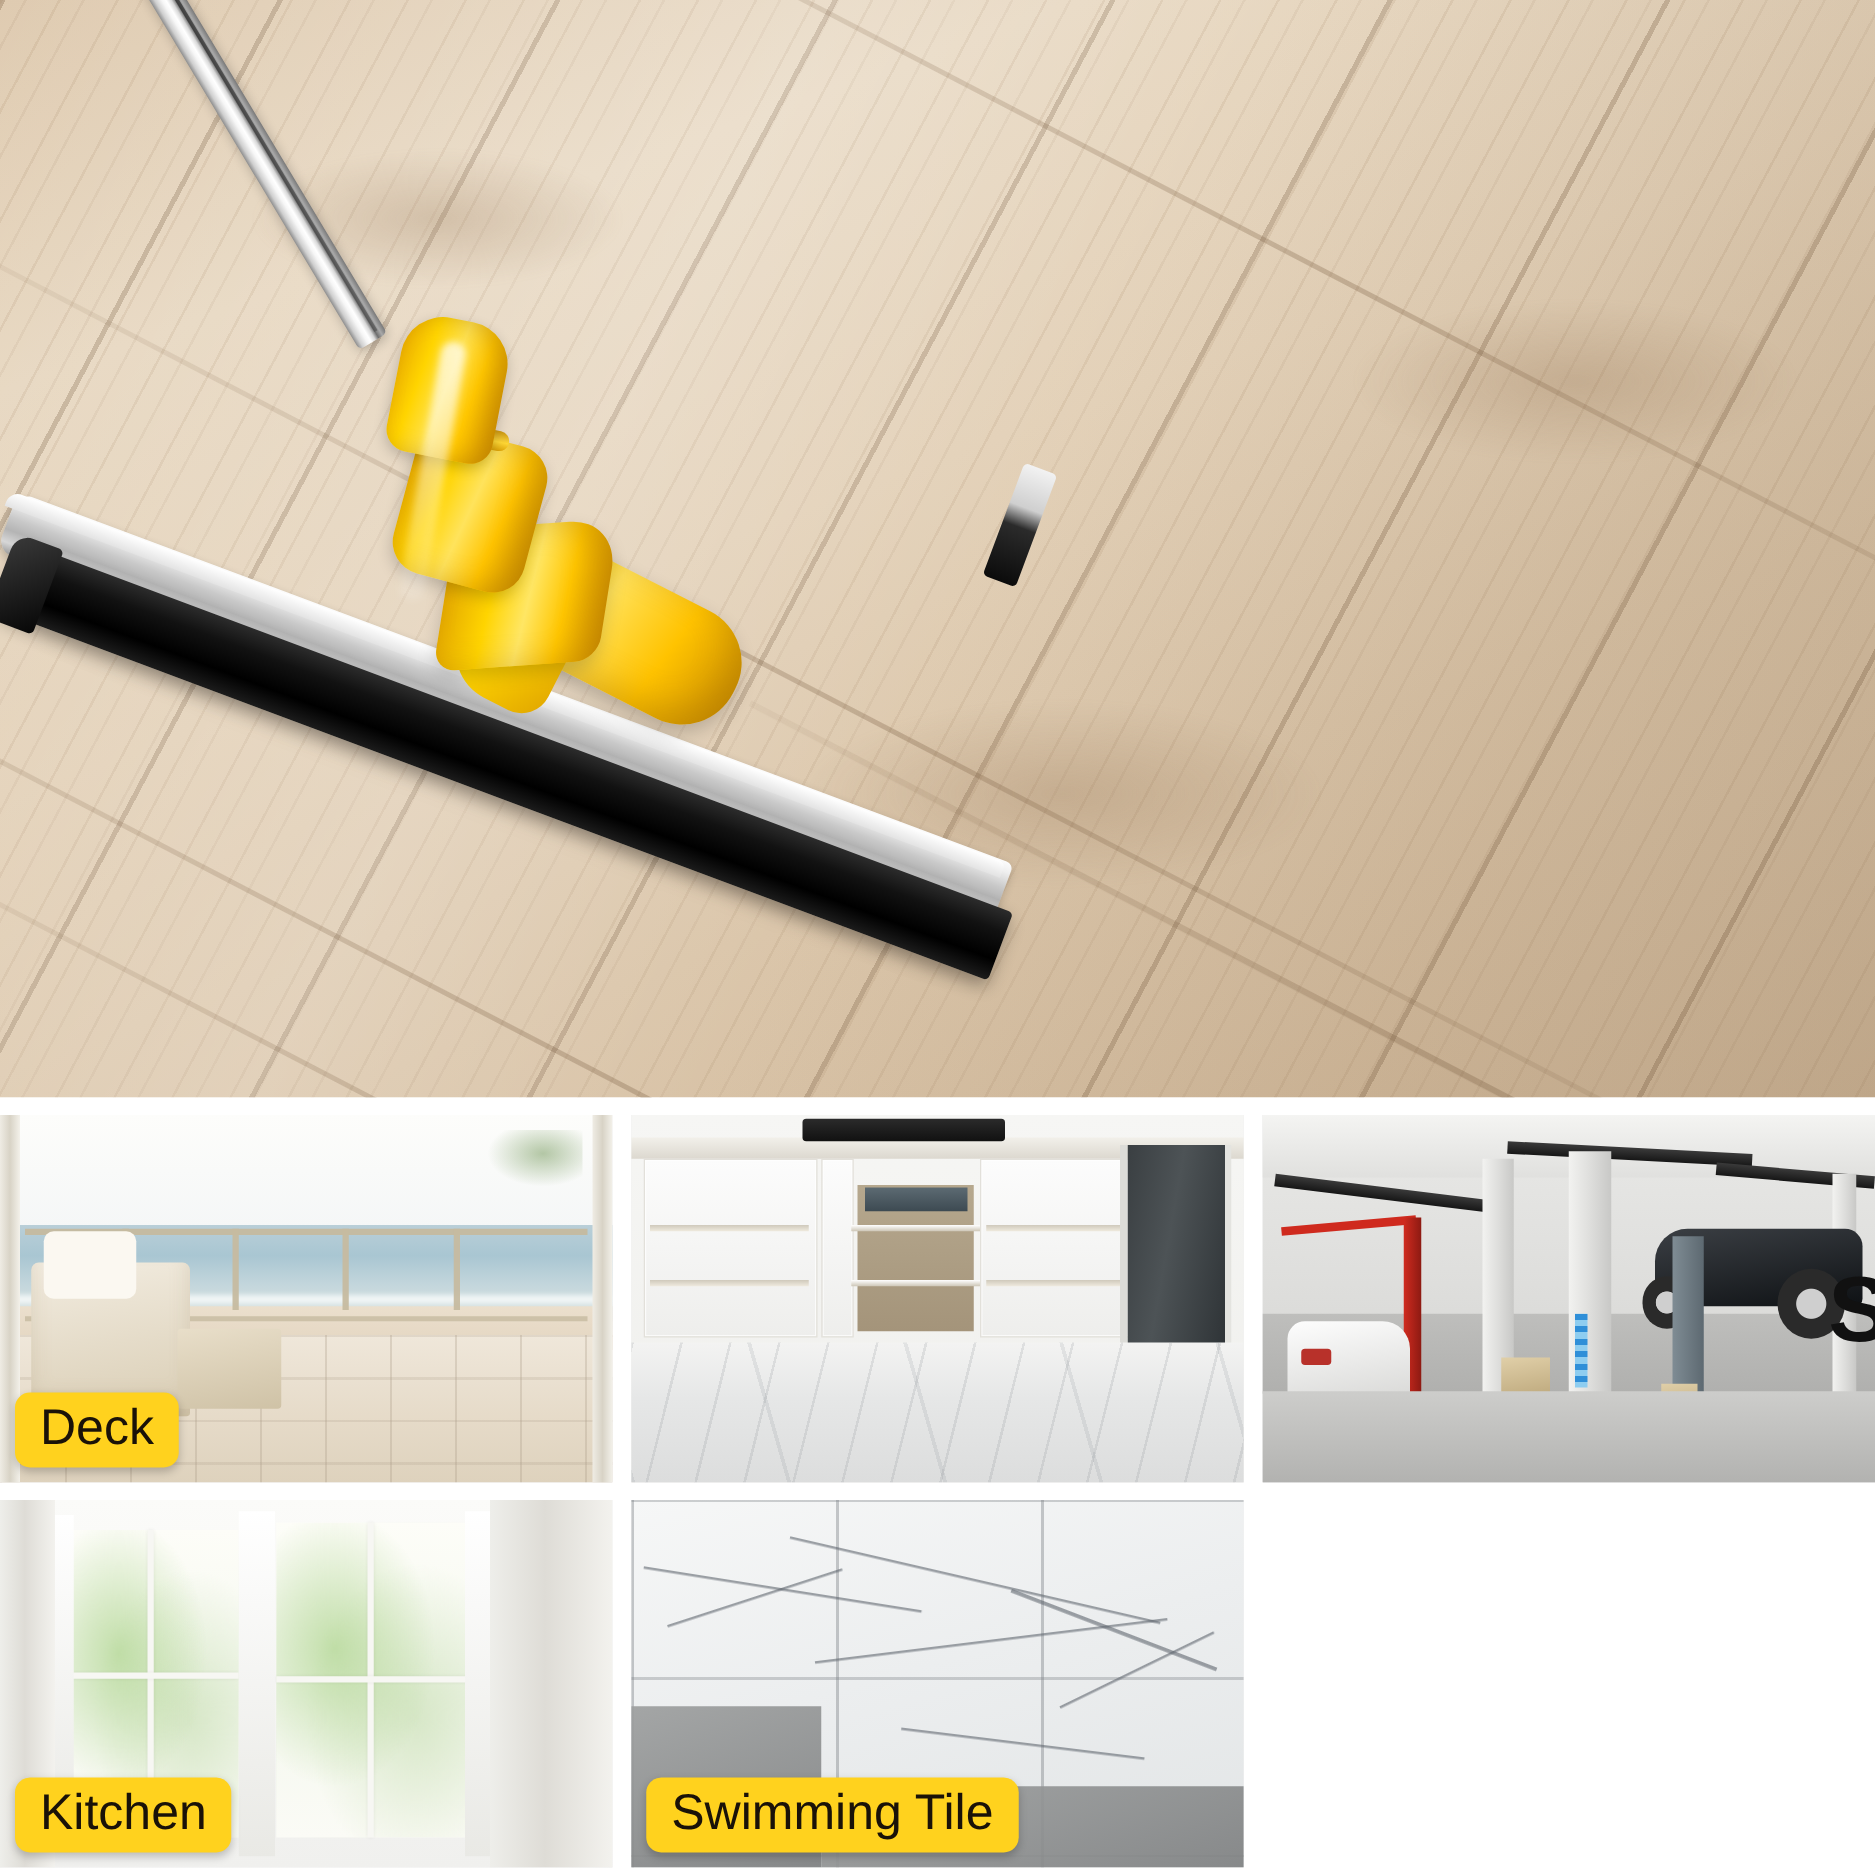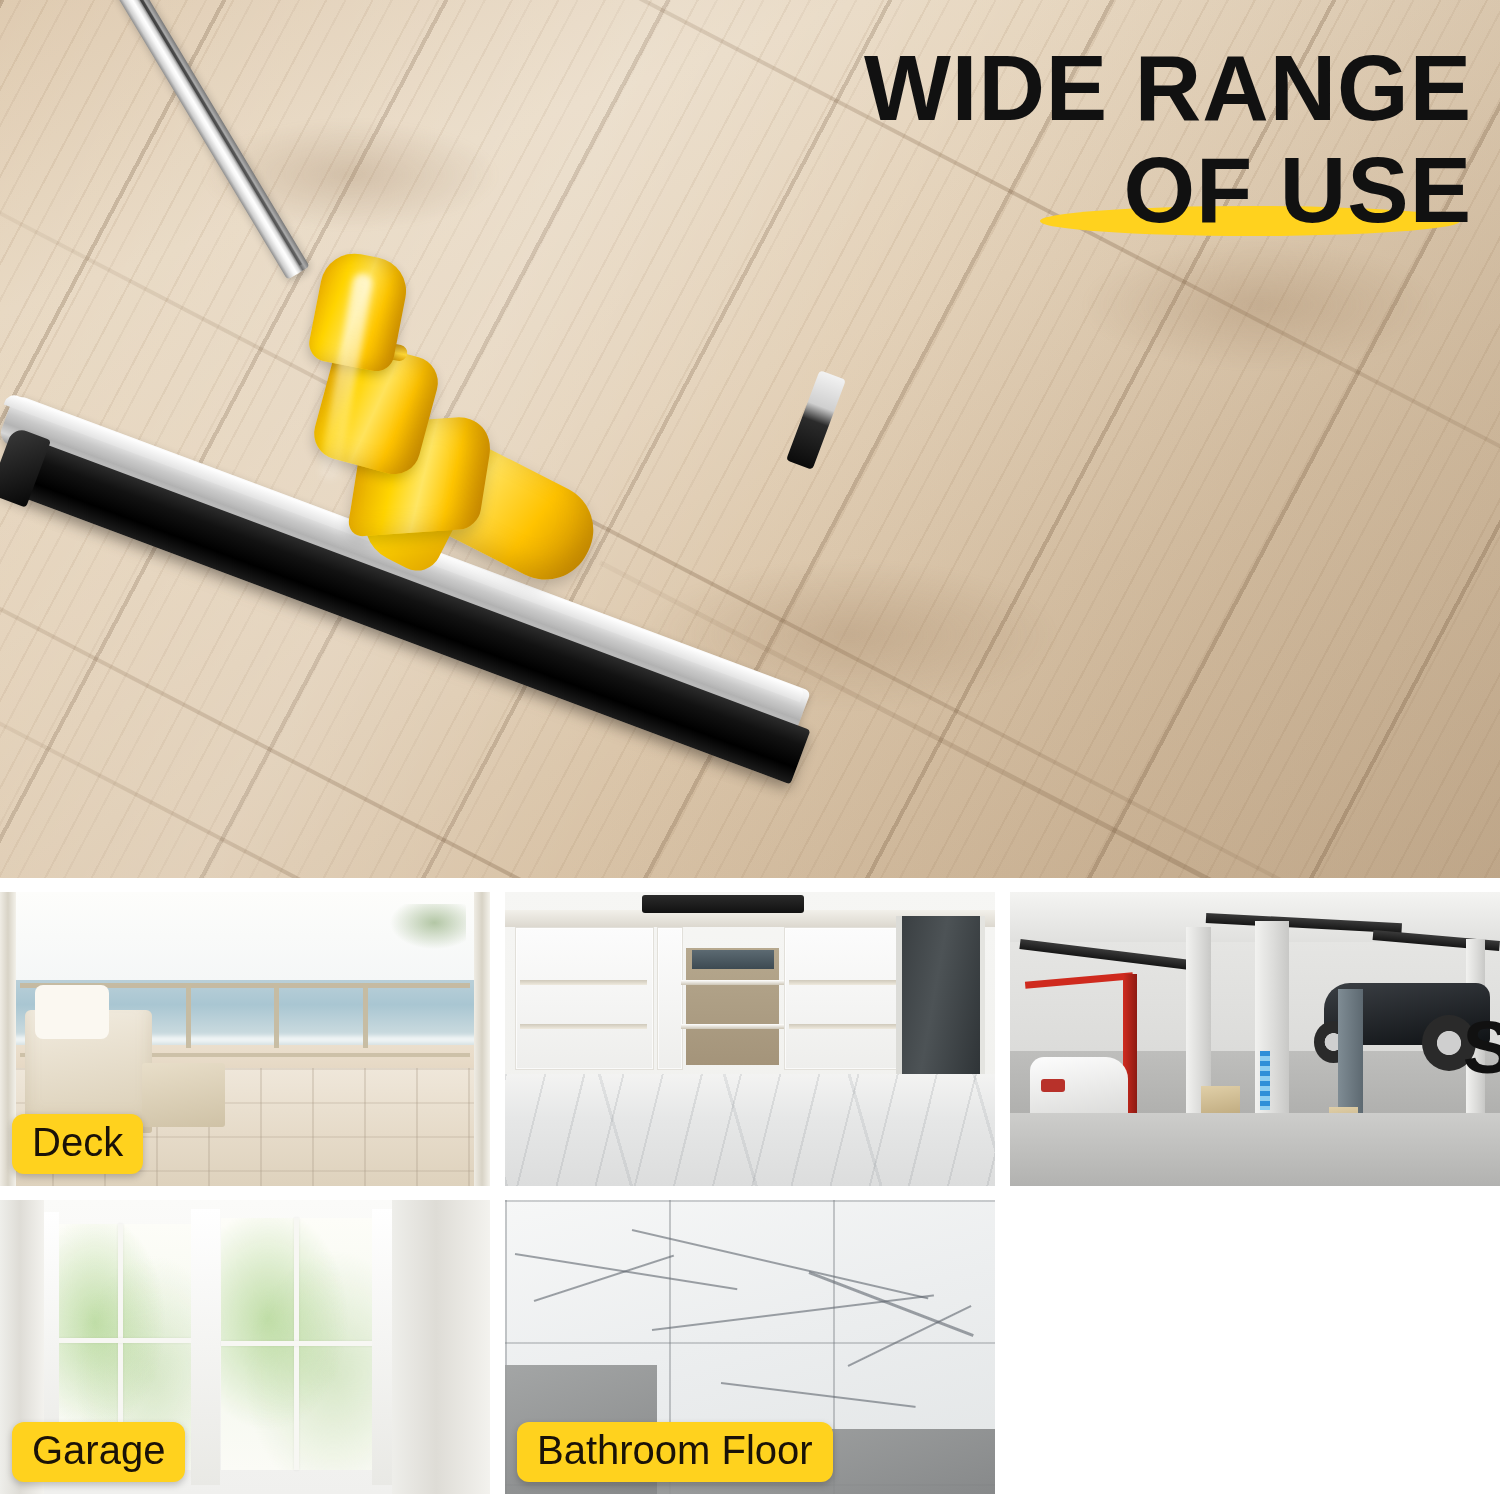--- a/index.html
+++ b/index.html
@@ -220,27 +220,20 @@
       <div class="chan-cap"></div>
       <div class="conn-foot"></div>
       <div class="conn-heel"></div>
       <div class="conn-neck"></div>
       <div class="conn-mid"></div>
       <div class="conn-ring"></div>
       <div class="conn-top"></div>
       <div class="conn-hl"></div>
     </div>
 
-    <div class="headline">
-      <div class="hl-line hl-1">WIDE RANGE</div>
-      <div class="hl-line hl-2">
-        <span class="hl-underline"></span>
-        <span>OF USE</span>
-      </div>
-    </div>
   </div>
 
   <div class="grid">
 
     <div class="tile">
       <div class="deck-sky"></div>
       <div class="deck-sea"></div>
       <div class="deck-sand"></div>
       <div class="deck-floor"></div>
       <div class="deck-rail"></div>
@@ -304,32 +297,32 @@
       <div class="wn-pane" style="left:45%;top:6%;width:32%;height:86%;"></div>
       <div class="wn-mull" style="left:24%;top:8%;width:5px;height:84%;"></div>
       <div class="wn-mull" style="left:11%;top:47%;width:28%;height:5px;"></div>
       <div class="wn-mull" style="left:60%;top:6%;width:5px;height:86%;"></div>
       <div class="wn-mull" style="left:45%;top:48%;width:32%;height:5px;"></div>
       <div class="wn-frame" style="left:39%;top:3%;width:6%;height:94%;"></div>
       <div class="wn-frame" style="left:9%;top:4%;width:3%;height:92%;"></div>
       <div class="wn-frame" style="left:76%;top:3%;width:4%;height:94%;"></div>
       <div class="wn-drape" style="left:0;width:9%;"></div>
       <div class="wn-drape" style="left:80%;width:20%;"></div>
-      <div class="badge">Garage</div>
+      <div class="badge">Kitchen</div>
     </div>
 
     <div class="tile">
       <div class="bt-bg"></div>
       <div class="bt-vein" style="left:2%;top:18%;width:46%;height:2px;transform:rotate(9deg);"></div>
       <div class="bt-vein" style="left:26%;top:10%;width:62%;height:2px;transform:rotate(13deg);"></div>
       <div class="bt-vein" style="left:30%;top:44%;width:58%;height:2px;transform:rotate(-7deg);"></div>
       <div class="bt-vein" style="left:6%;top:34%;width:30%;height:2px;transform:rotate(-18deg);"></div>
       <div class="bt-vein" style="left:62%;top:24%;width:36%;height:3px;transform:rotate(21deg);"></div>
       <div class="bt-vein" style="left:70%;top:56%;width:28%;height:2px;transform:rotate(-26deg);"></div>
       <div class="bt-vein" style="left:44%;top:62%;width:40%;height:2px;transform:rotate(7deg);"></div>
       <div class="bt-dark" style="left:0;top:56%;width:31%;height:44%;"></div>
       <div class="bt-dark" style="left:31%;top:78%;width:69%;height:22%;"></div>
-      <div class="badge">Bathroom Floor</div>
+      <div class="badge">Swimming Tile</div>
     </div>
 
 
   </div>
 </div>
 
 </body></html>

